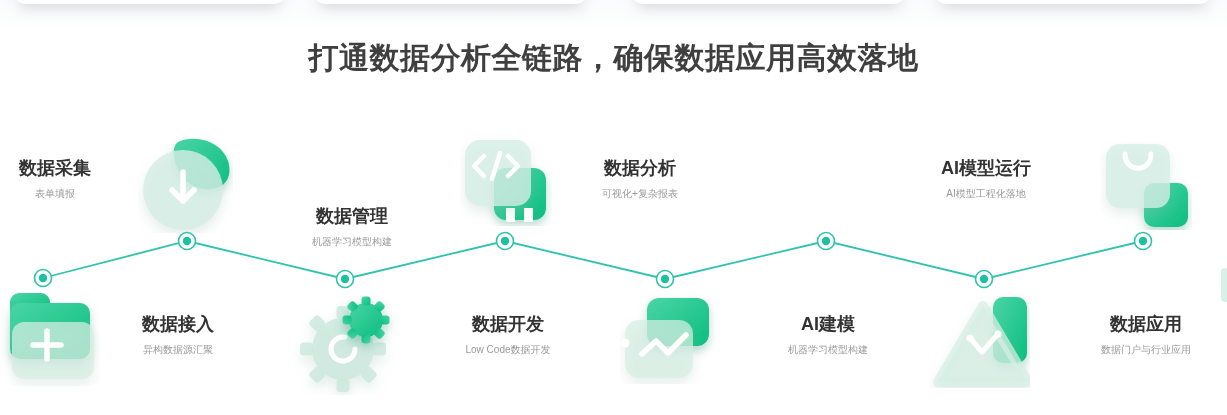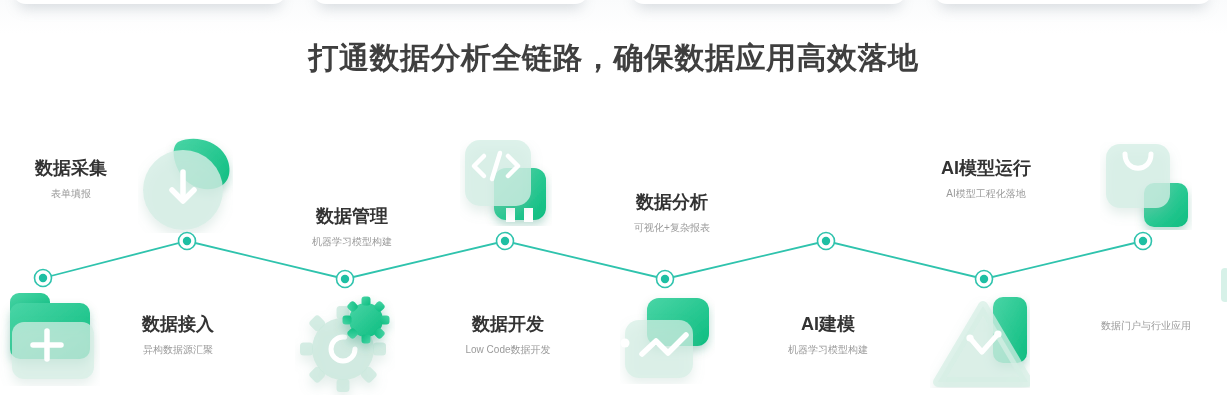--- a/index.html
+++ b/index.html
@@ -44,29 +44,29 @@
       </linearGradient>
       <filter id="dsg" x="-40%" y="-40%" width="180%" height="180%">
         <feDropShadow dx="0" dy="5" stdDeviation="5" flood-color="#0f7a5a" flood-opacity="0.28"></feDropShadow>
       </filter>
       <filter id="dsp" x="-40%" y="-40%" width="180%" height="180%">
         <feDropShadow dx="0" dy="6" stdDeviation="6" flood-color="#8fb9ab" flood-opacity="0.30"></feDropShadow>
       </filter>
     </defs>
   </svg>
 
-  <div class="item-text" style="left:0;top:156px;width:110px;margin-left:16px;">
+  <div class="item-text" style="left:0;top:156px;width:110px;">
     <div class="t">数据采集</div>
     <div class="s">表单填报</div>
   </div>
   <div class="item-text" style="left:272px;top:156px;width:160px;margin-top:48px;">
     <div class="t">数据管理</div>
     <div class="s">机器学习模型构建</div>
   </div>
-  <div class="item-text" style="left:592px;top:156px;width:160px;margin-top:34px;">
+  <div class="item-text" style="left:560px;top:156px;width:160px;">
     <div class="t">数据分析</div>
     <div class="s">可视化+复杂报表</div>
   </div>
   <div class="item-text" style="left:98px;top:312px;width:160px;">
     <div class="t">数据接入</div>
     <div class="s">异构数据源汇聚</div>
   </div>
 
   <div class="item-text" style="left:906px;top:156px;width:160px;">
     <div class="t">AI模型运行</div>
@@ -74,20 +74,21 @@
   </div>
   <div class="item-text" style="left:428px;top:312px;width:160px;">
     <div class="t">数据开发</div>
     <div class="s">Low Code数据开发</div>
   </div>
   <div class="item-text" style="left:748px;top:312px;width:160px;">
     <div class="t">AI建模</div>
     <div class="s">机器学习模型构建</div>
   </div>
   <div class="item-text" style="left:1066px;top:312px;width:160px;">
+    <div class="t">数据应用</div>
     <div class="s">数据门户与行业应用</div>
   </div>
 
   <div class="icon-box" style="left:138px;top:138px;">
     <svg width="95" height="95" viewBox="0 0 95 95">
       <path d="M40,4 C55,-3 76,2 85,14 C94,25 94,42 83,48 C70,55 52,50 44,38 C36,27 32,10 40,4 Z" fill="url(#grn)" filter="url(#dsg)"></path>
       <circle cx="45" cy="52" r="40" fill="#d5eee5" fill-opacity="0.8" filter="url(#dsp)"></circle>
       <g stroke="#fff" stroke-width="5.5" stroke-linecap="round" stroke-linejoin="round" fill="none">
         <line x1="45" y1="34" x2="45" y2="62"></line>
         <polyline points="34,52 45,63 56,52"></polyline>

